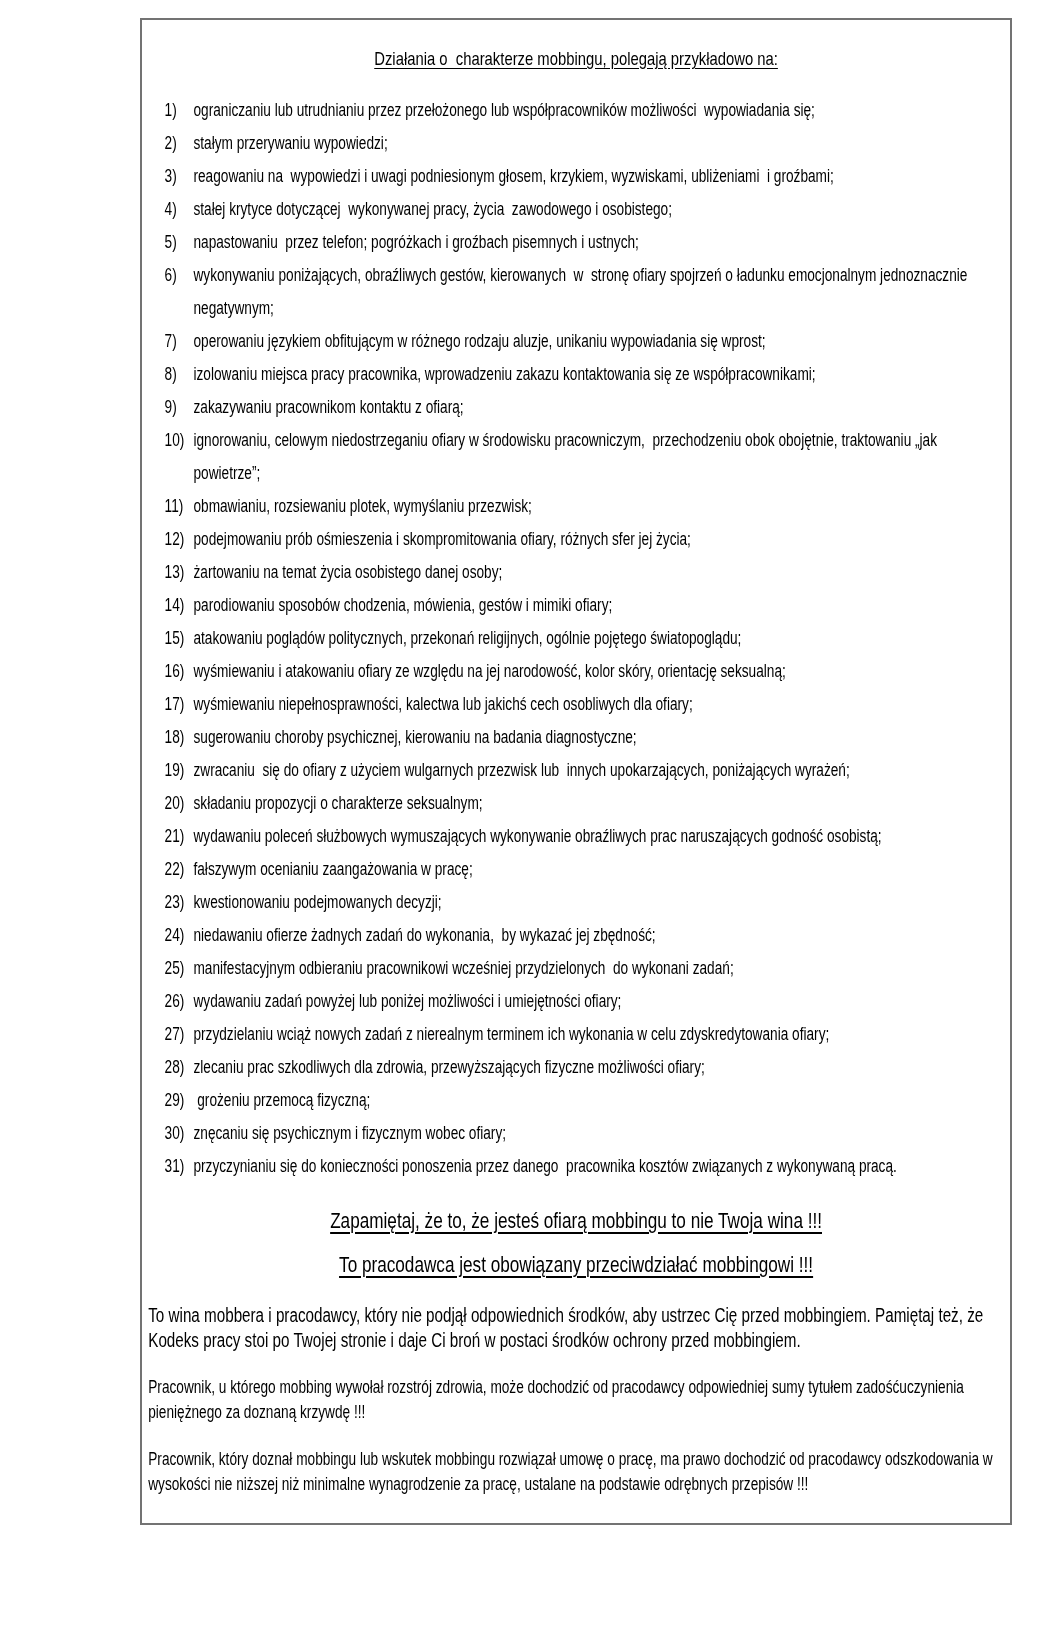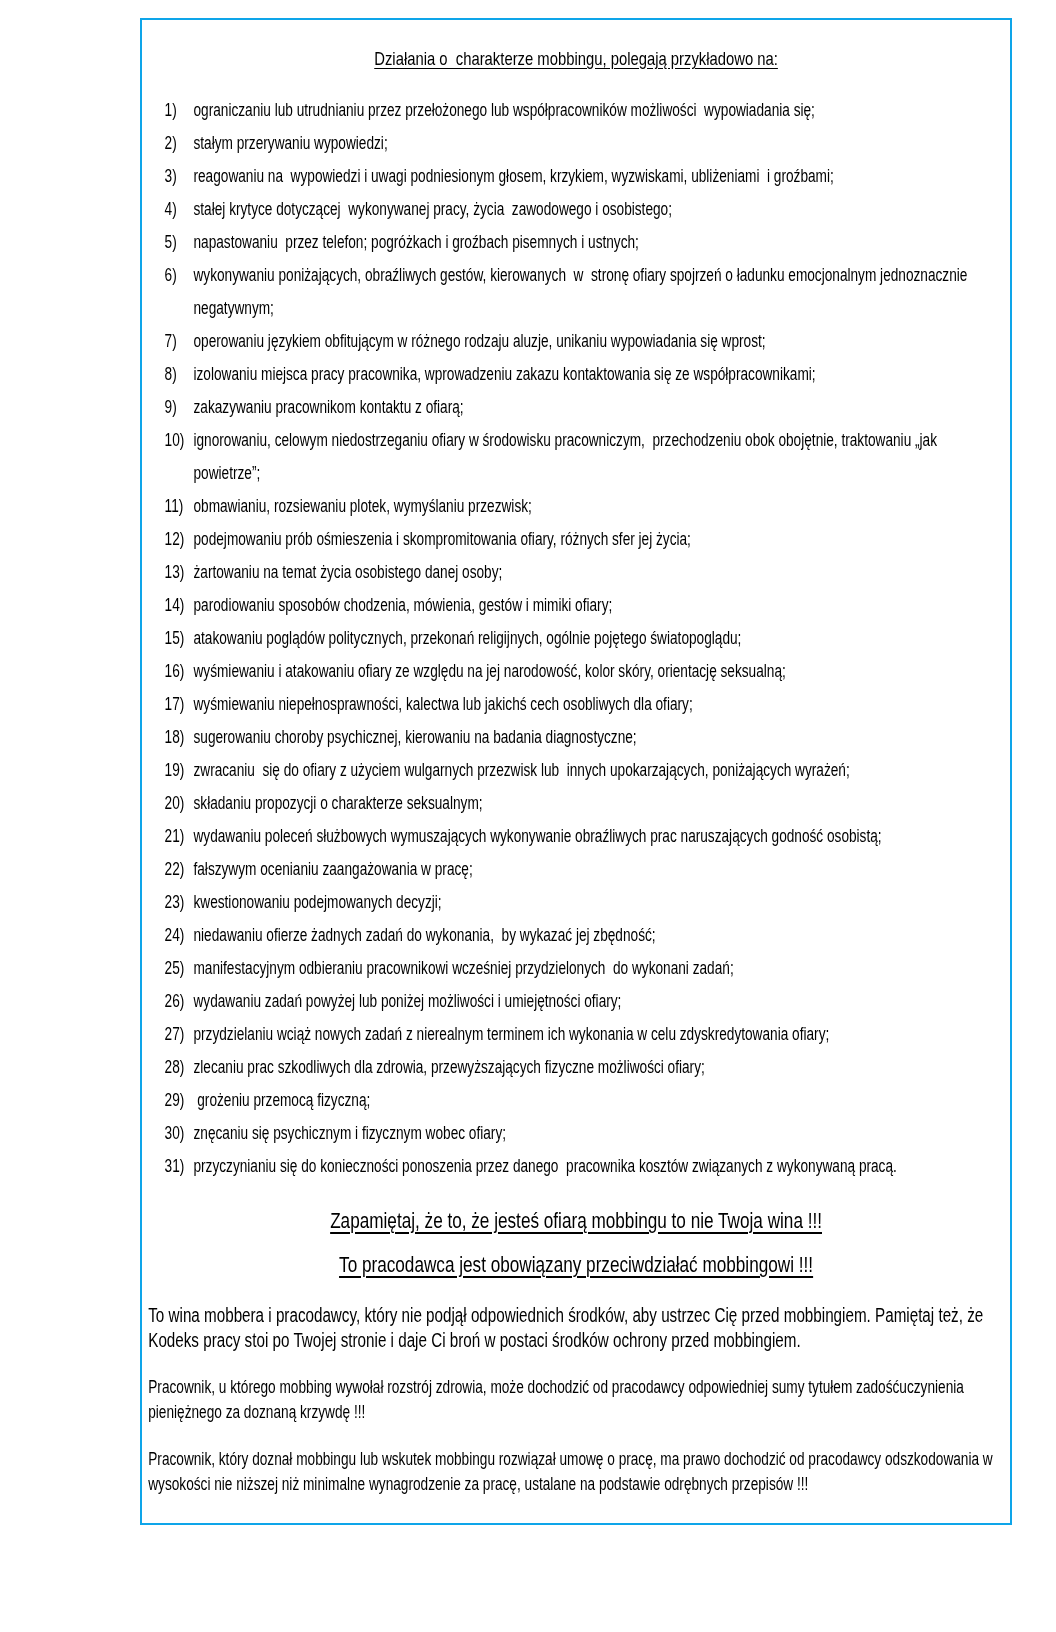--- a/index.html
+++ b/index.html
@@ -14,21 +14,21 @@
     font-family: "Liberation Sans", sans-serif;
     position: relative;
     overflow: hidden;
   }
   .sheet {
     position: absolute;
     left: 140px;
     top: 18px;
     width: 872px;
     height: 1507px;
-    border: 2px solid #0ea5e9;
+    border: 2px solid #737373;
     box-sizing: border-box;
     background: #ffffff;
     overflow: hidden;
   }
   
   .condensed {
     width: 1113px;
     transform: scaleX(0.78);
     transform-origin: 0 0;
   }

